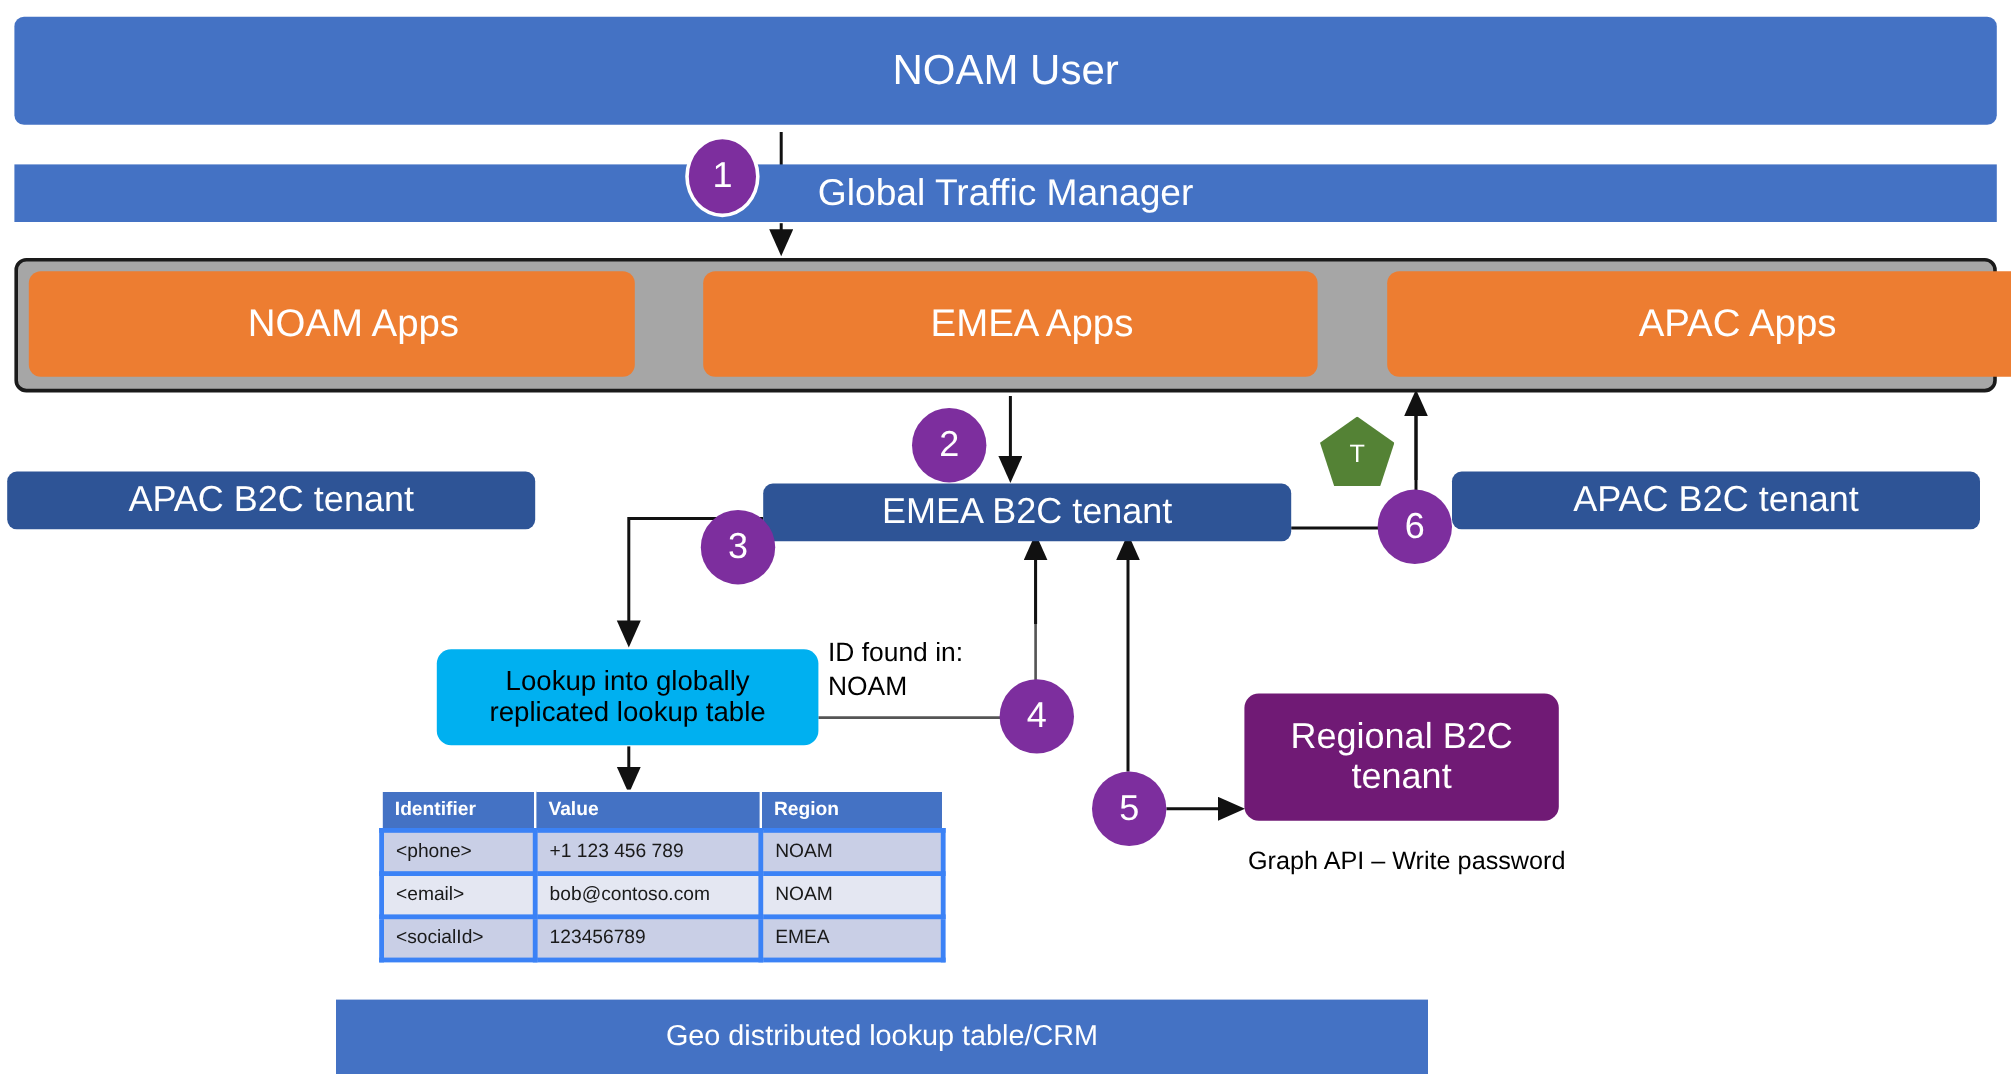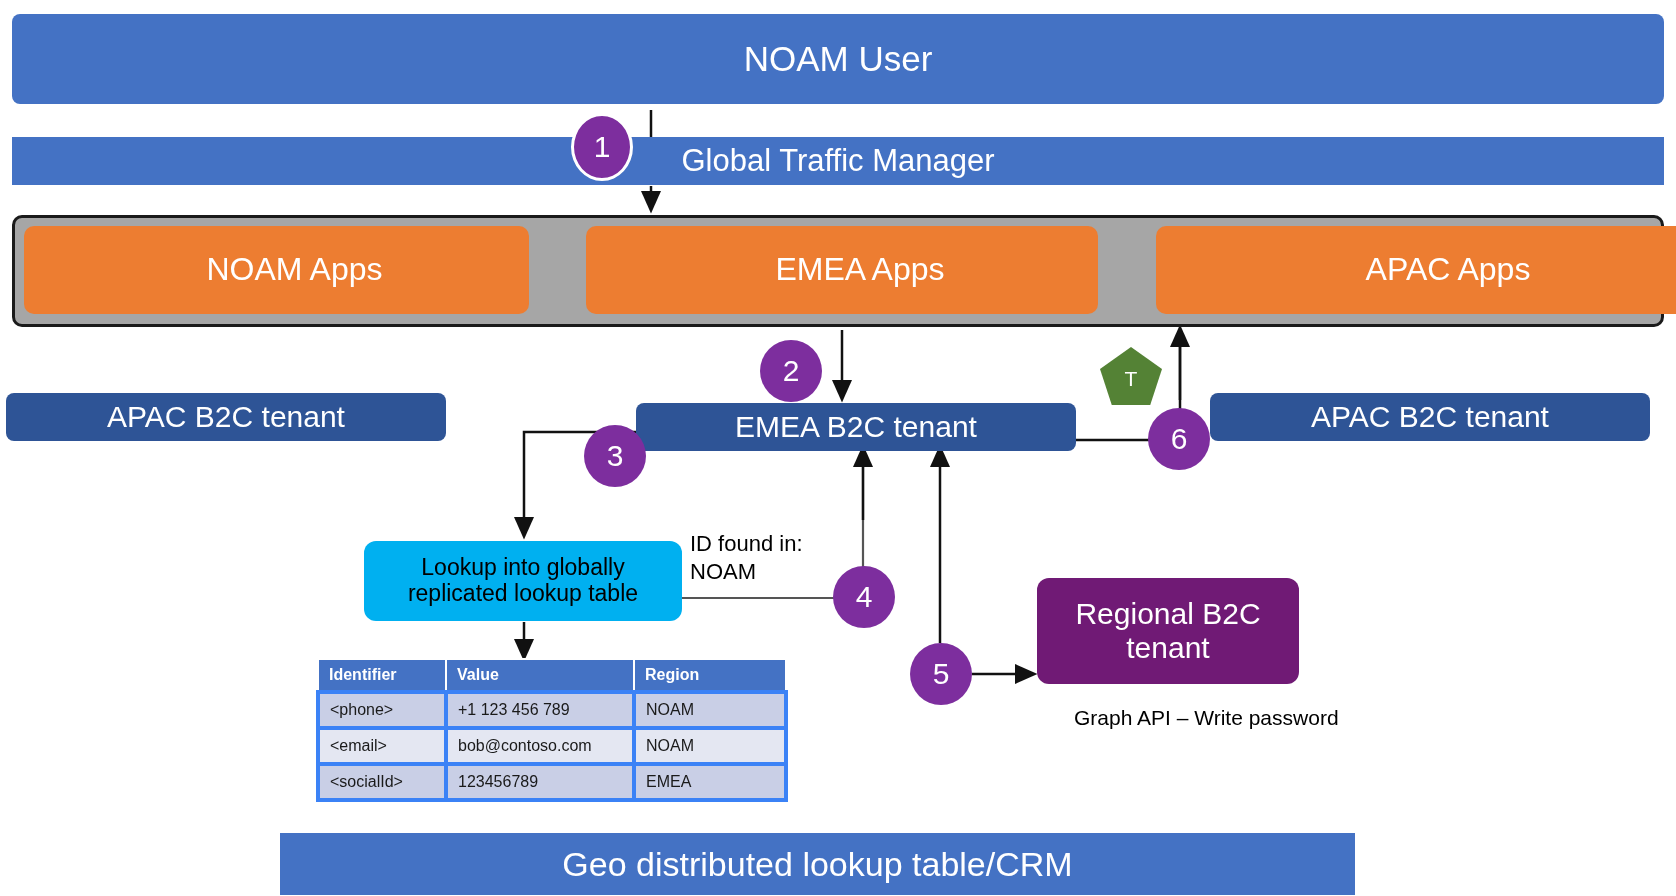--- a/index.html
+++ b/index.html
@@ -80,23 +80,23 @@
     color: #000000;
     font-size: 23px;
   }
   .regional-box {
     left: 1037px; top: 578px; width: 262px; height: 106px;
     background: #701a75;
     border-radius: 12px;
     font-size: 30px;
   }
   .banner-geo {
-    left: 280px; top: 833px; width: 1075px; height: 62px;
+    left: 280px; top: 833px; width: 910px; height: 62px;
     background: #4472C4;
-    font-size: 34px;
+    font-size: 24px;
   }
 
   
   .step {
     position: absolute;
     border-radius: 50%;
     background: #7D2E9E;
     color: #ffffff;
     display: flex;
     align-items: center;
@@ -129,21 +129,21 @@
 
   
   .label {
     position: absolute;
     color: #000000;
     font-size: 22px;
     line-height: 1.25;
     white-space: pre-line;
   }
   .label-idfound { left: 690px; top: 530px; }
-  .label-graphapi { left: 1040px; top: 705px; font-size: 21px; white-space: nowrap; margin-left: 34px; }
+  .label-graphapi { left: 1040px; top: 705px; font-size: 21px; white-space: nowrap; }
 
   
   .lut {
     position: absolute;
     left: 316px; top: 658px;
     border-collapse: collapse;
     font-size: 16px;
   }
   .lut th {
     background: #4472C4;

